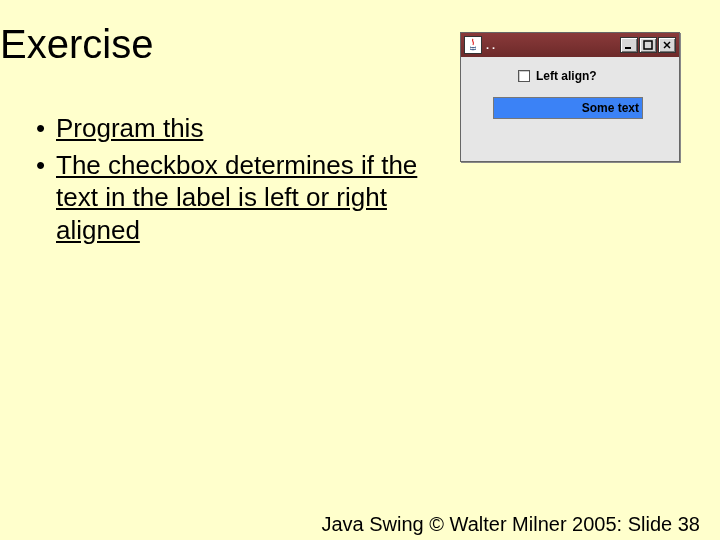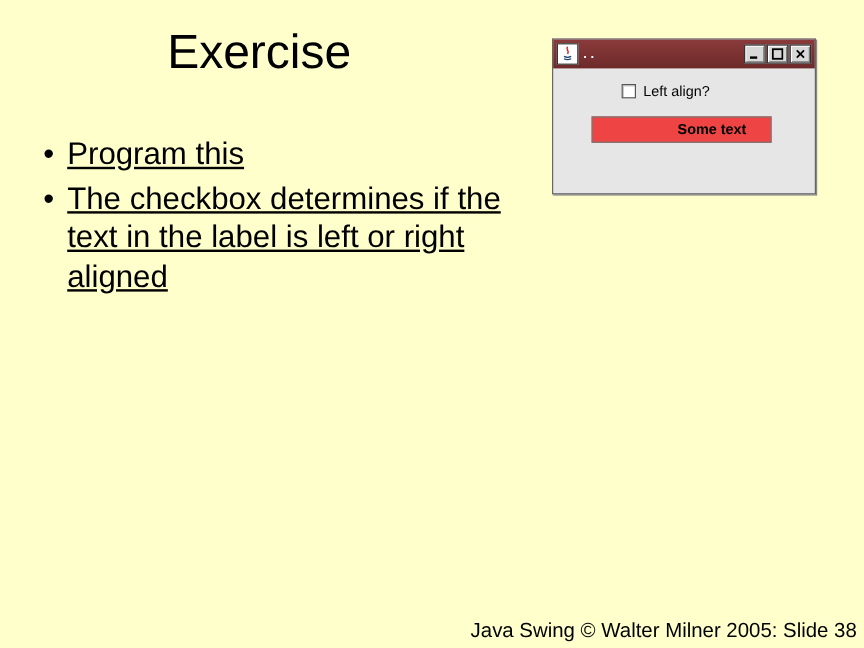--- a/index.html
+++ b/index.html
@@ -7,21 +7,20 @@
   body {
     width:720px; height:540px;
     background:#ffffcc;
     font-family: Arial, Helvetica, sans-serif;
     position:relative;
     overflow:hidden;
   }
   .title {
     position:absolute;
     top:22px; left:0; width:432px;
-    text-align:center;
     font-size:40px;
     color:#000;
   }
   .bullets {
     position:absolute;
     top:112px; left:36px;
     width:400px;
   }
   .bullet {
     display:flex;
@@ -68,43 +67,43 @@
     border:1px solid #333;
     box-shadow: inset 1px 1px 0 #fff, inset -1px -1px 0 #777;
     margin-left:1px;
     display:flex; align-items:center; justify-content:center;
   }
   .win-body {
     padding:12px 10px 10px 10px;
   }
   .checkbox-row {
     display:flex; align-items:center; gap:6px;
-    font-size:12px; font-weight:normal;
+    font-size:12px; font-weight:bold;
     margin-bottom:14px;
     padding-left:47px;
   }
   .cb {
     width:12px; height:12px;
     background:#fff; border:1px solid #555;
     box-shadow: inset 1px 1px 0 #ccc;
   }
   .label-box {
     margin-left:22px;
     width:150px;
     border:1px solid #777;
-    background:#ef4444;
-    padding:3px 20px;
+    background:#3b82f6;
+    padding:3px 3px;
     font-size:12px; font-weight:bold;
     text-align:right;
   }
   .footer {
     position:absolute;
-    right:6px; bottom:4px;
+    right:20px; bottom:4px;
     text-align:right;
-    font-size:17px;
+    font-size:20px;
     color:#000;
   }
 </style>
 </head>
 <body>
 
 <div class="title">Exercise</div>
 
 <div class="bullets">
   <div class="bullet">

